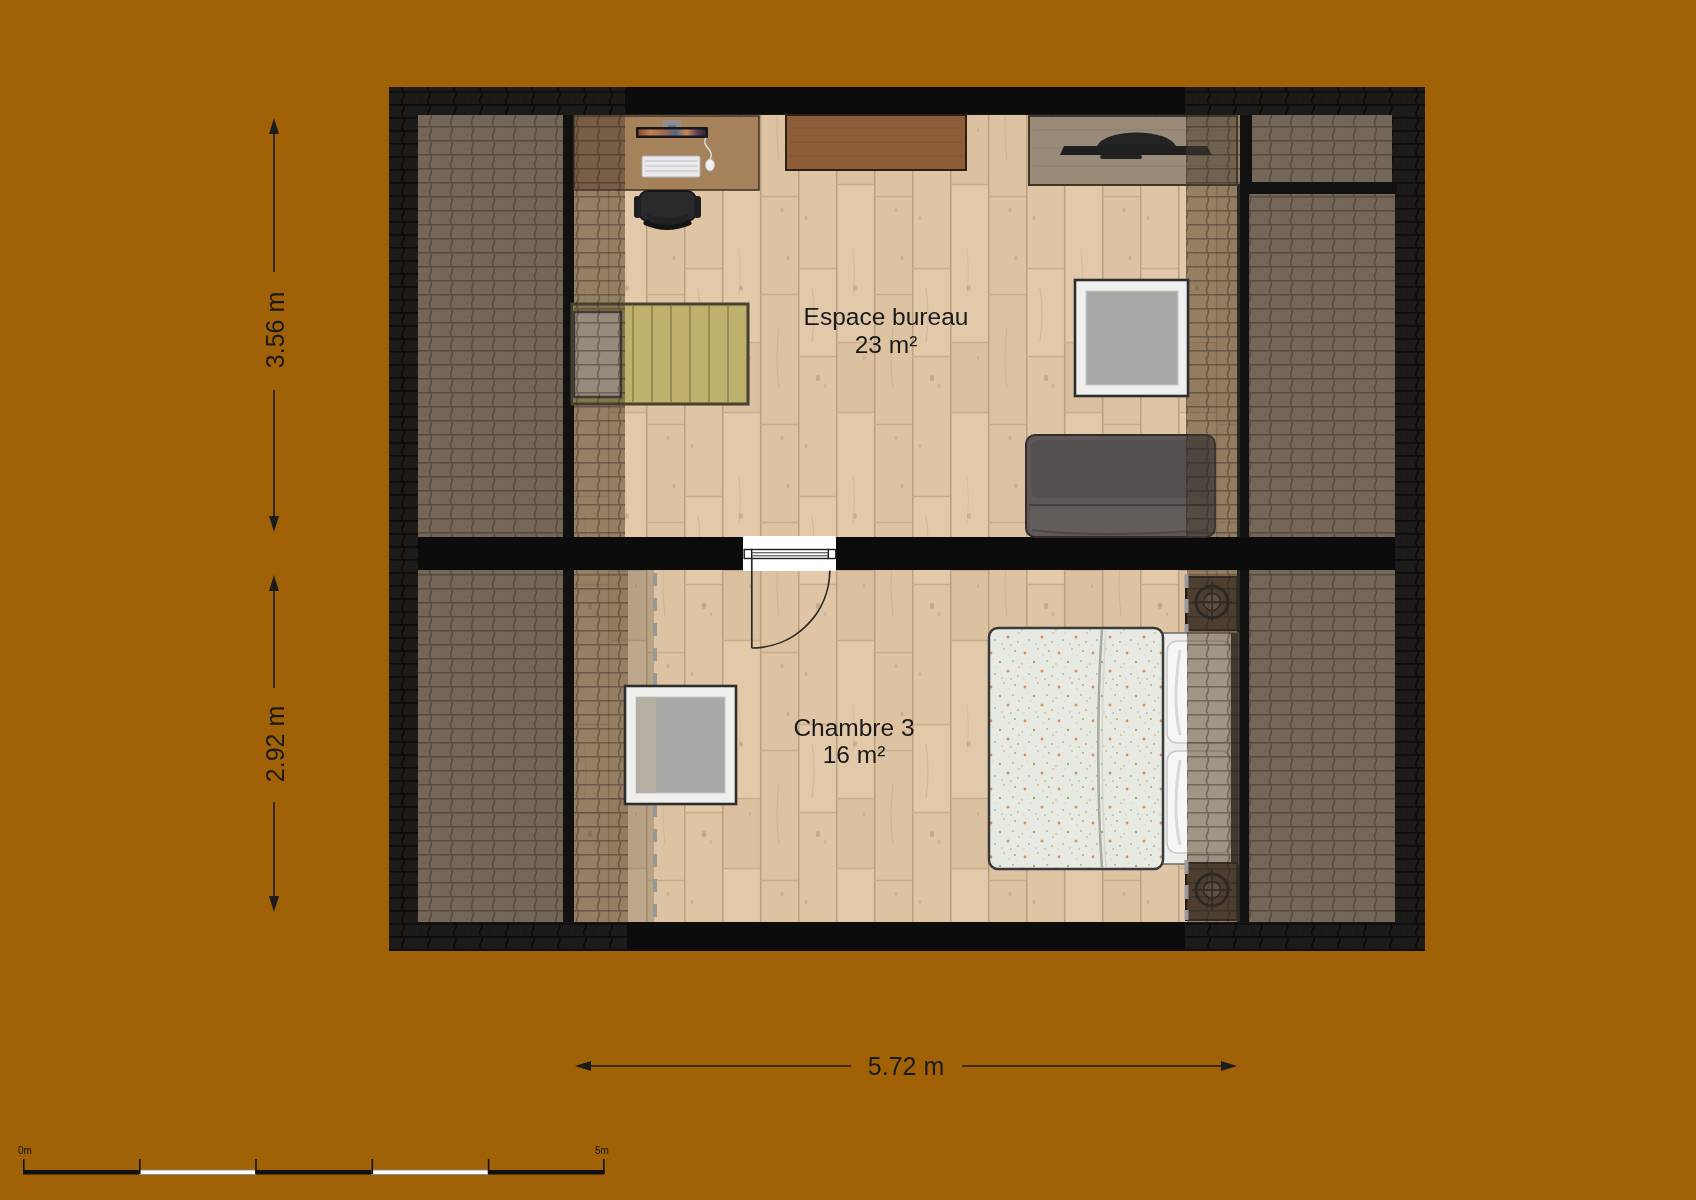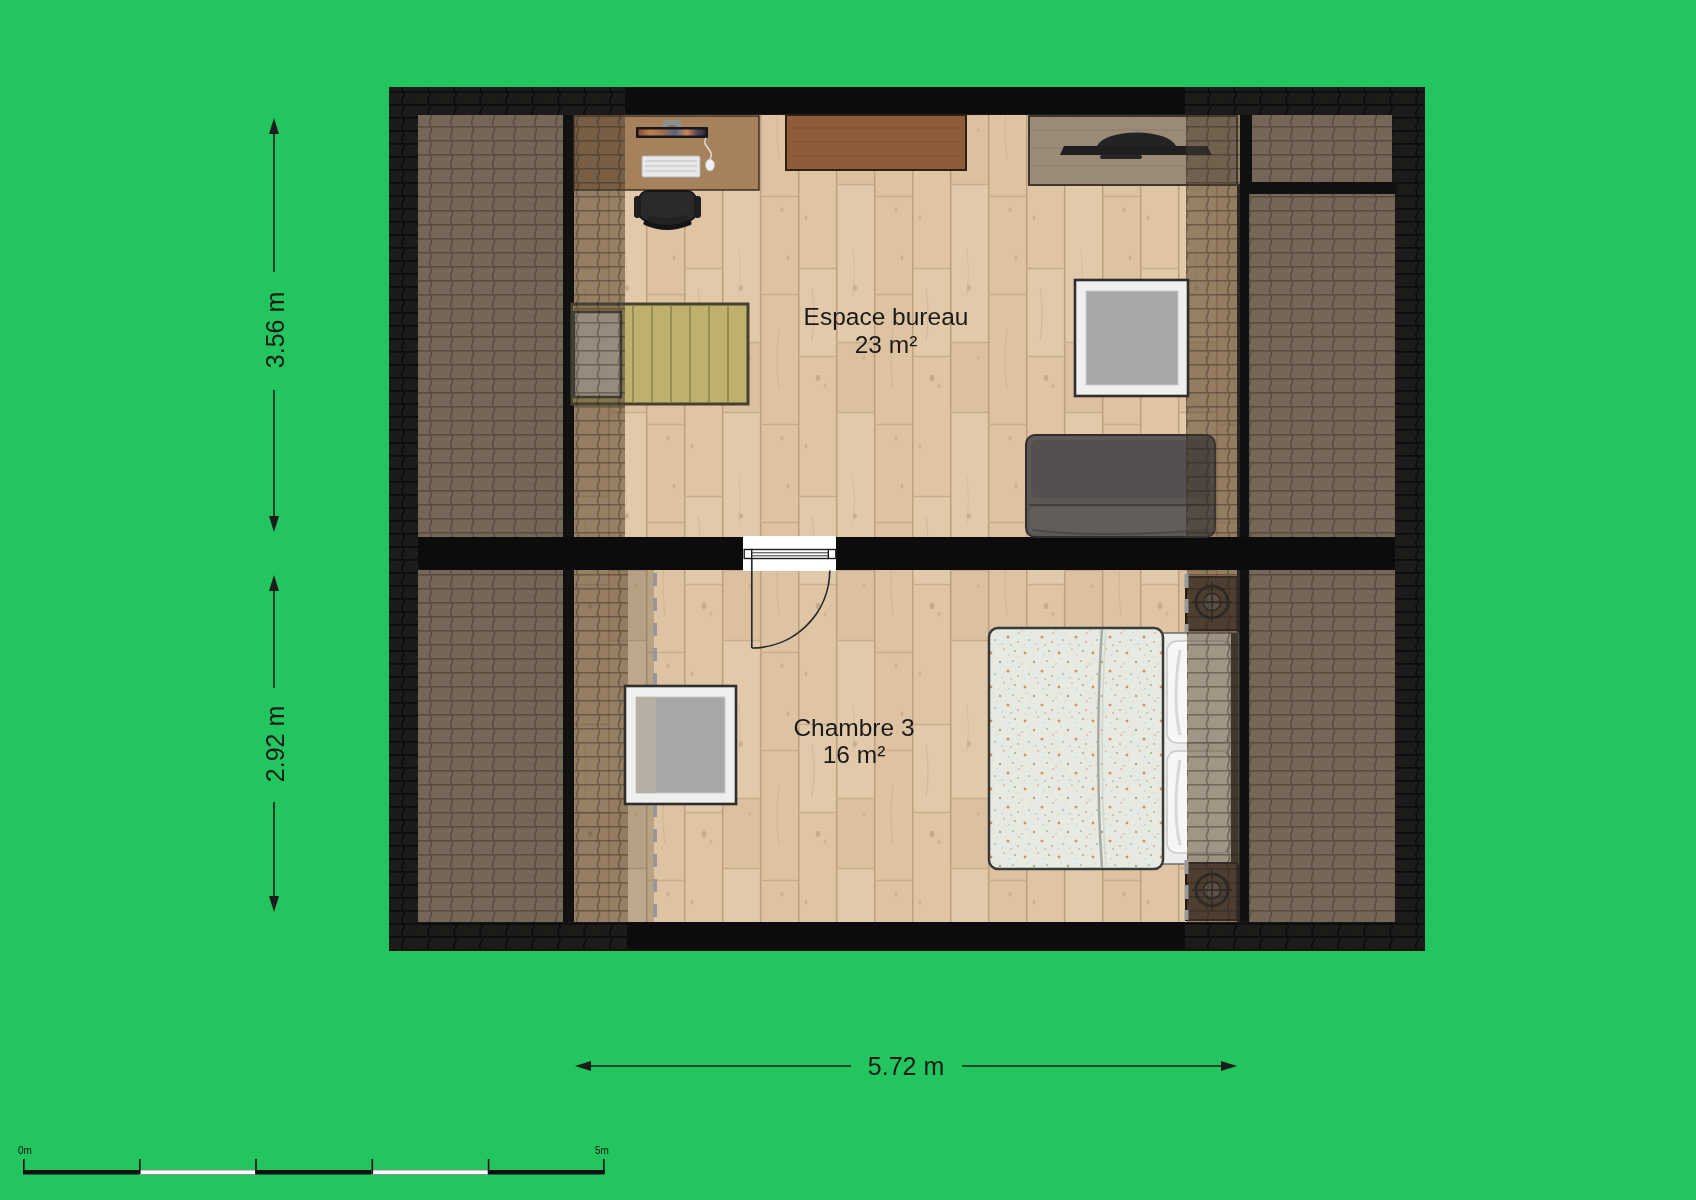--- a/index.html
+++ b/index.html
@@ -1,16 +1,16 @@
 <!DOCTYPE html>
 <html><head>
 <meta charset="utf-8">
 <style>
   html,body{margin:0;padding:0;background:#ffffff;}
-  #page{position:relative;width:1696px;height:1200px;background:#22c55e;overflow:hidden;
+  #page{position:relative;width:1696px;height:1200px;background:#a16207;overflow:hidden;
         font-family:"Liberation Sans", sans-serif;}
 </style>
 </head>
 <body>
 <div id="page">
 <svg width="1696" height="1200" viewBox="0 0 1696 1200" xmlns="http://www.w3.org/2000/svg">
 <defs>
   <linearGradient id="screen" x1="0" y1="0" x2="1" y2="0">
     <stop offset="0" stop-color="#8a5038"></stop>
     <stop offset="0.18" stop-color="#c08050"></stop>

